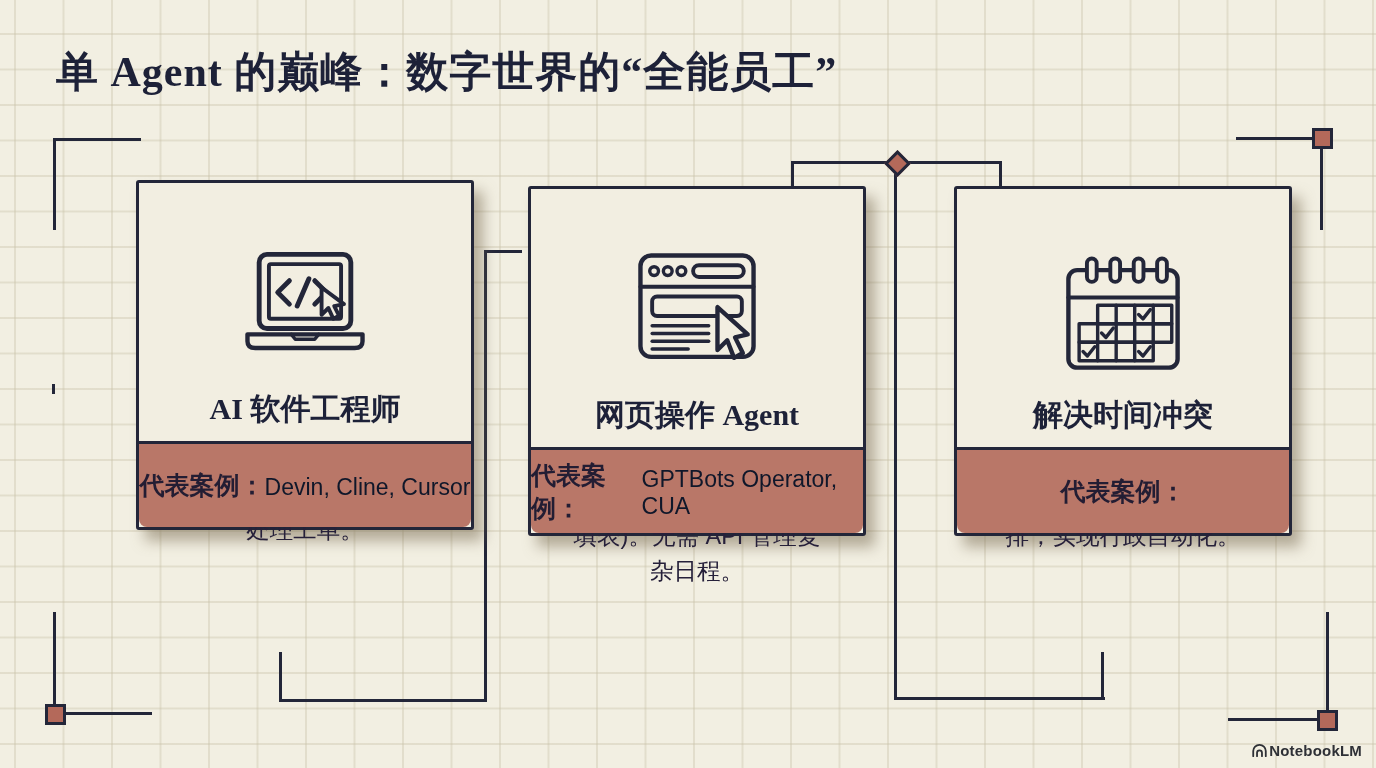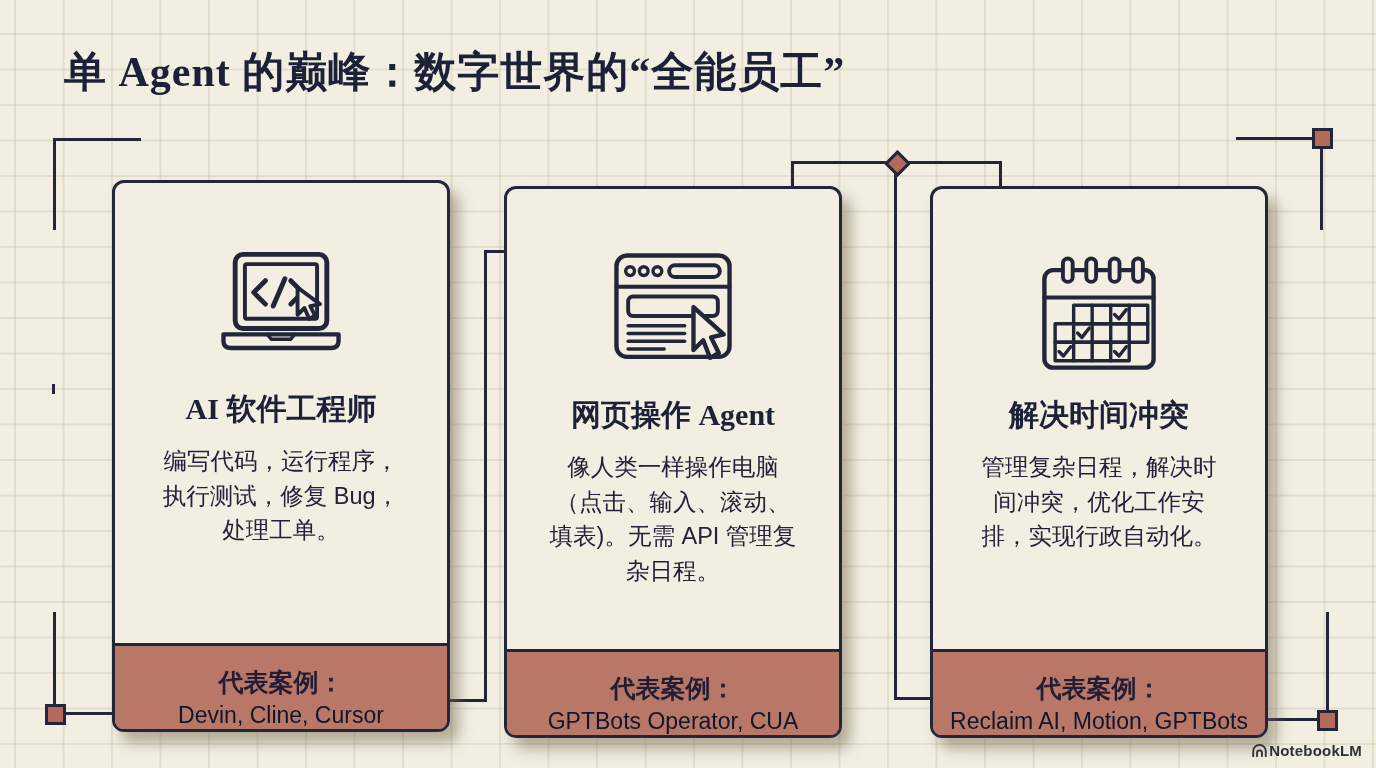--- a/index.html
+++ b/index.html
@@ -8,54 +8,54 @@
     background-color:#f2efe2;
     background-image:
       linear-gradient(to right, rgba(200,193,168,.38) 0 1.5px, transparent 1.5px),
       linear-gradient(to bottom, rgba(200,193,168,.38) 0 1.5px, transparent 1.5px);
     background-size:48.5px 100%, 100% 35.5px;
     background-position:14px 0, 0 33px;
     font-family:"Liberation Sans","DejaVu Sans",sans-serif;
     color:#26203a;
   }
   .slide-title{
-    position:absolute; left:64px; top:44px; margin:0;
+    position:absolute; left:56px; top:44px; margin:0;
     font-family:"Liberation Serif","DejaVu Serif",serif;
     font-size:42px; font-weight:700; letter-spacing:1px; color:#1d2138;
     white-space:nowrap;
   }
   
   .ln{position:absolute; background:#232639; z-index:1;}
   .sq{position:absolute; width:21px; height:21px; box-sizing:border-box;
       background:#b4695a; border:3px solid #232639; z-index:3;}
   .diamond{position:absolute; width:19px; height:19px; box-sizing:border-box;
       background:#b4695a; border:3px solid #232639; transform:rotate(45deg); z-index:3;}
   
   .card{
-    position:absolute; width:338px; height:552px; box-sizing:border-box;
-    background:#f2eee1; border:3.5px solid #232639; border-radius:12px;
-    box-shadow:9px 11px 14px rgba(118,104,78,.5); z-index:2;
+    position:absolute; width:338px; height:350px; box-sizing:border-box;
+    background:#f2eee1; border:3.5px solid #232639; border-radius:3px;
+    box-shadow:9px 11px 14px rgba(118,104,78,.5); z-index:2;margin-left:24px;
   }
   .card1{left:112px; top:180px;}
   .card2{left:504px; top:186px;}
   .card3{left:930px; top:186px;}
   .icon-wrap{height:178px; display:flex; align-items:flex-end; justify-content:center; padding-top:10px;}
   .card h2{
     margin:18px 10px 0; text-align:center;
     font-family:"Liberation Serif","DejaVu Serif",serif;
     font-size:30px; font-weight:700; color:#1d2138;
   }
   .card p{
     margin:14px 0 0; padding:0 40px; text-align:center;
     font-size:23.5px; line-height:1.47; color:#26203a;
   }
   .card footer{
     position:absolute; left:0; right:0; bottom:0; height:86px; box-sizing:border-box;
     background:#b97768; border-top:3px solid #232639; border-radius:0 0 8px 8px;
-    display:flex; flex-direction:column; align-items:center; justify-content:flex-end;
+    display:flex; flex-direction:row; align-items:center; justify-content:center;
   }
   .ex-label{font-size:25px; font-weight:700; color:#231d33;}
   .ex-val{font-size:23px; margin-top:3px; color:#0f172a;}
   .icon{stroke:#232639; fill:none; stroke-linecap:round; stroke-linejoin:round;}
   .brand{
     position:absolute; right:14px; bottom:8px; display:flex; align-items:center; gap:0;
     font-size:15px; font-weight:600; color:#2e3036; letter-spacing:.2px; z-index:4;
   }
 </style>
 </head>
@@ -162,21 +162,20 @@
         <polyline points="96,61.5 100.5,66 108,56.5" stroke-width="3.5"></polyline>
         <polyline points="58,80.5 62.5,85 70,75.5" stroke-width="3.5"></polyline>
         <polyline points="39,99.5 43.5,104 51,94.5" stroke-width="3.5"></polyline>
         <polyline points="96,99.5 100.5,104 108,94.5" stroke-width="3.5"></polyline>
       </svg>
     </div>
     <h2>解决时间冲突</h2>
     <p>管理复杂日程，解决时间冲突，优化工作安排，实现行政自动化。</p>
     <footer>
       <div class="ex-label">代表案例：</div>
-      <div class="ex-val">Reclaim AI, Motion, GPTBots</div>
     </footer>
   </section>
 
   <div class="brand">
     <svg width="19" height="19" viewBox="0 0 20 20">
       <path d="M3.4 16 V10.6 A6.6 6.6 0 0 1 16.6 10.6 V16" fill="none" stroke="#2e3036" stroke-width="1.9" stroke-linecap="round"></path>
       <path d="M7.4 16 V12.4 A2.6 2.6 0 0 1 12.6 12.4 V16" fill="none" stroke="#2e3036" stroke-width="1.9" stroke-linecap="round"></path>
     </svg>
     <span>NotebookLM</span>
   </div>

